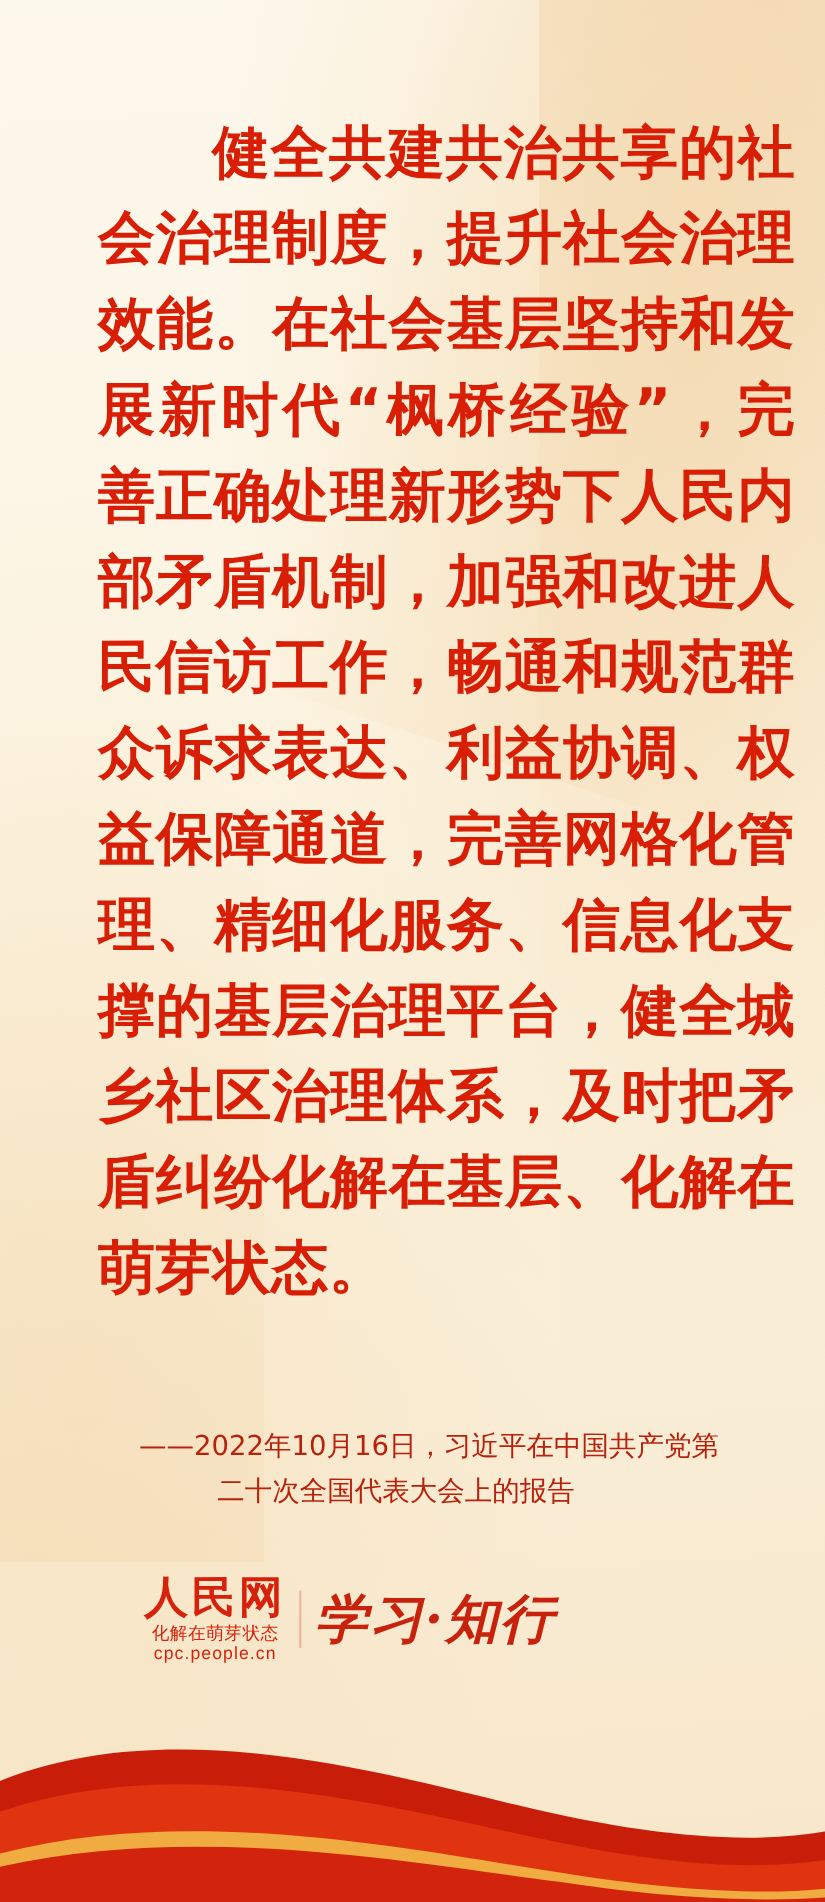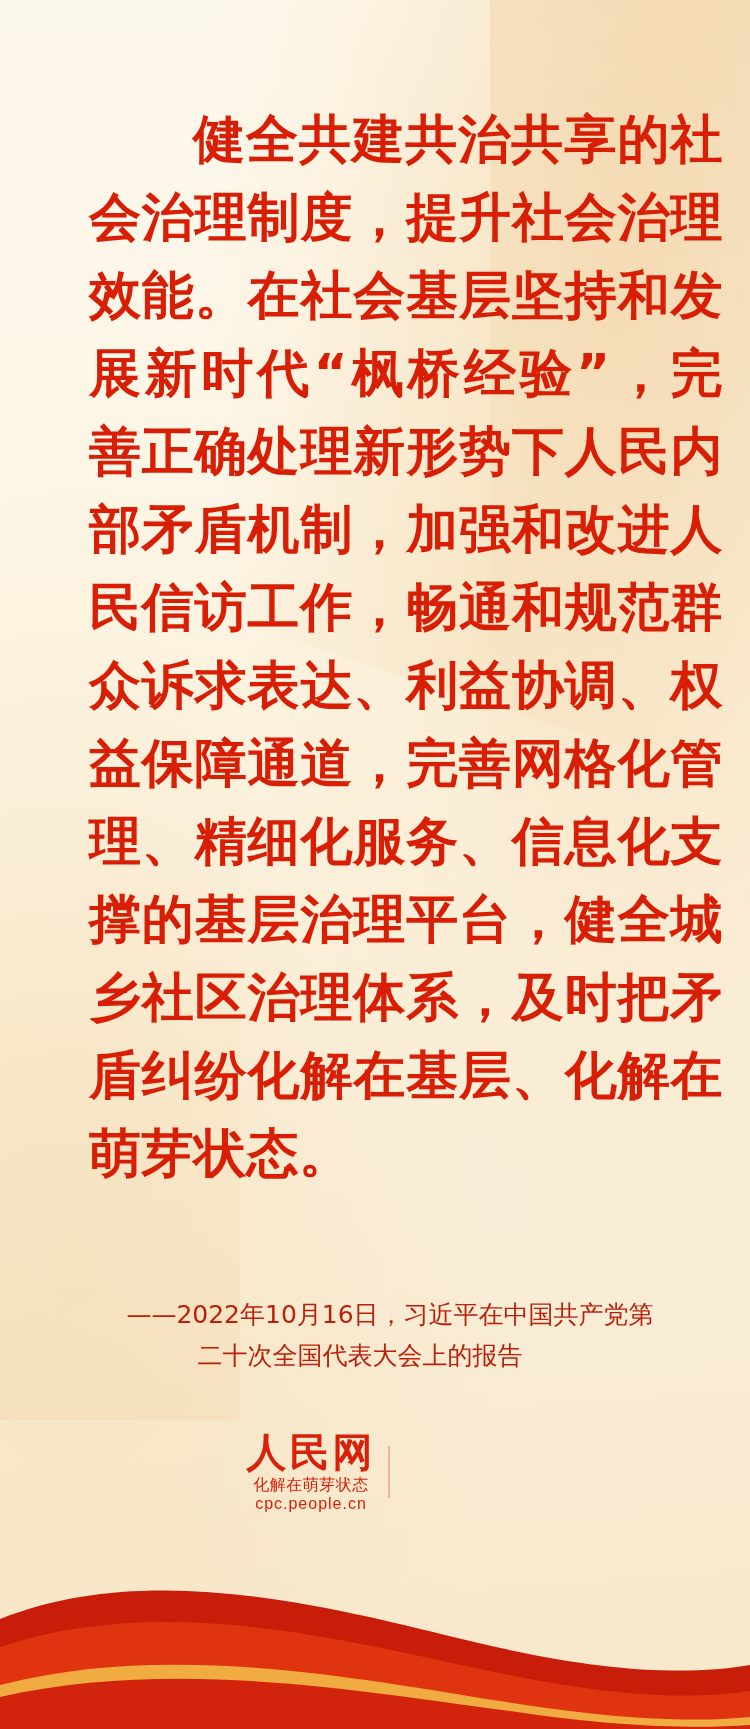--- a/index.html
+++ b/index.html
@@ -173,20 +173,21 @@
 
   <p class="attribution">——2022年10月16日，习近平在中国共产党第二十次全国代表大会上的报告</p>
 
   <div class="logo-row">
     <div class="people-logo">
       <span class="cn-name">人民网</span>
       <span class="cn-sub">化解在萌芽状态</span>
       <span class="url">cpc.people.cn</span>
     </div>
     <div class="divider-dot"></div>
+    <span class="brand-xuexi">学习·知行</span>
   </div>
 
   <div class="ribbon">
     <svg width="750" height="240" viewBox="0 0 750 240" xmlns="http://www.w3.org/2000/svg">
       <path d="M0,130 C150,70 330,118 470,152 C590,181 680,188 750,176 L750,240 L0,240 Z" fill="#c81d08"></path>
       <path d="M0,158 C160,104 340,150 480,180 C600,206 680,212 750,202 L750,240 L0,240 Z" fill="#e0330f"></path>
       <path d="M0,196 C170,152 360,190 500,212 C610,230 690,234 750,228 L750,240 L0,240 Z" fill="#f2c24a" opacity="0.85"></path>
       <path d="M0,208 C180,168 370,204 510,222 C615,238 695,240 750,236 L750,240 L0,240 Z" fill="#d2230c"></path>
     </svg>
   </div>

